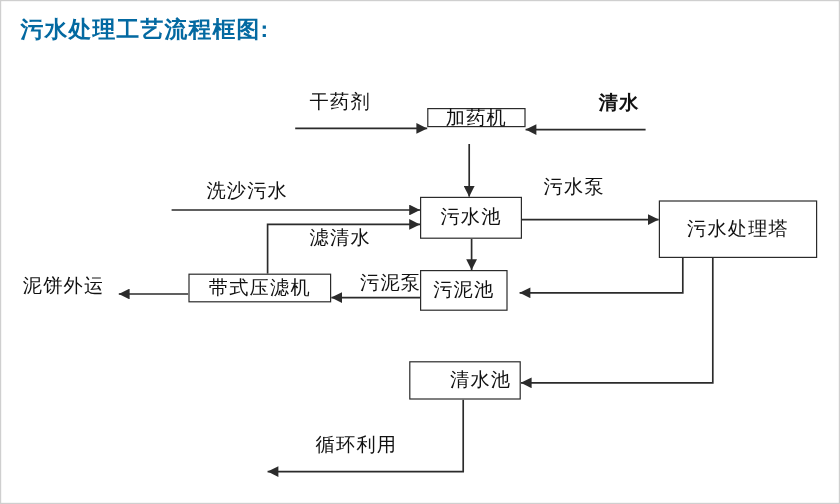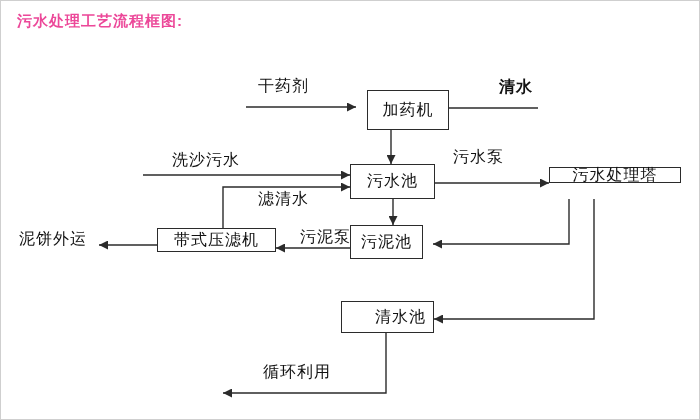--- a/index.html
+++ b/index.html
@@ -11,24 +11,24 @@
     border: 1px solid #cfcfcf;
     box-sizing: border-box;
     font-family: "Liberation Sans", sans-serif;
     color: #111111;
     overflow: hidden;
   }
   .title {
     position: absolute;
     left: 16px;
     top: 11px;
-    font-size: 15px;
+    font-size: 19px;
     font-weight: bold;
     letter-spacing: 1px;
-    color: #ec4899;
+    color: #0369a1;
     white-space: nowrap;
   }
   svg.edges { position: absolute; left: 0; top: 0; }
   .node {
     position: absolute;
     display: flex;
     align-items: center;
     justify-content: center;
     border: 1.5px solid #2b2b2b;
     background: #ffffff;
@@ -38,23 +38,23 @@
     white-space: nowrap;
   }
   .lbl {
     position: absolute;
     font-size: 16px;
     letter-spacing: 1px;
     white-space: nowrap;
     line-height: 18px;
   }
   
-  #n-dosing  { left: 366px; top:  89px; width:  82px; height: 40px; }
+  #n-dosing  { left: 355px; top:  89px; width:  82px; height: 16px; }
   #n-sewage  { left: 349px; top: 163px; width:  85px; height: 35px; }
-  #n-tower   { left: 548px; top: 166px; width: 132px; height: 16px; }
+  #n-tower   { left: 548px; top: 166px; width: 132px; height: 48px; }
   #n-sludge  { left: 349px; top: 224px; width:  73px; height: 34px; }
   #n-belt    { left: 156px; top: 227px; width: 119px; height: 24px; }
   #n-clean   { left: 340px; top: 300px; width:  93px; height: 32px; padding-left: 26px; }
   
   #l-dry        { left: 257px; top:  76px; }
   #l-cleanwater { left: 498px; top:  77px; font-weight: bold; }
   #l-sand       { left: 171px; top: 150px; }
   #l-sewagepump { left: 452px; top: 147px; }
   #l-filter     { left: 257px; top: 189px; }
   #l-sludgepump { left: 283px; top: 227px; margin-left: 16px; }

